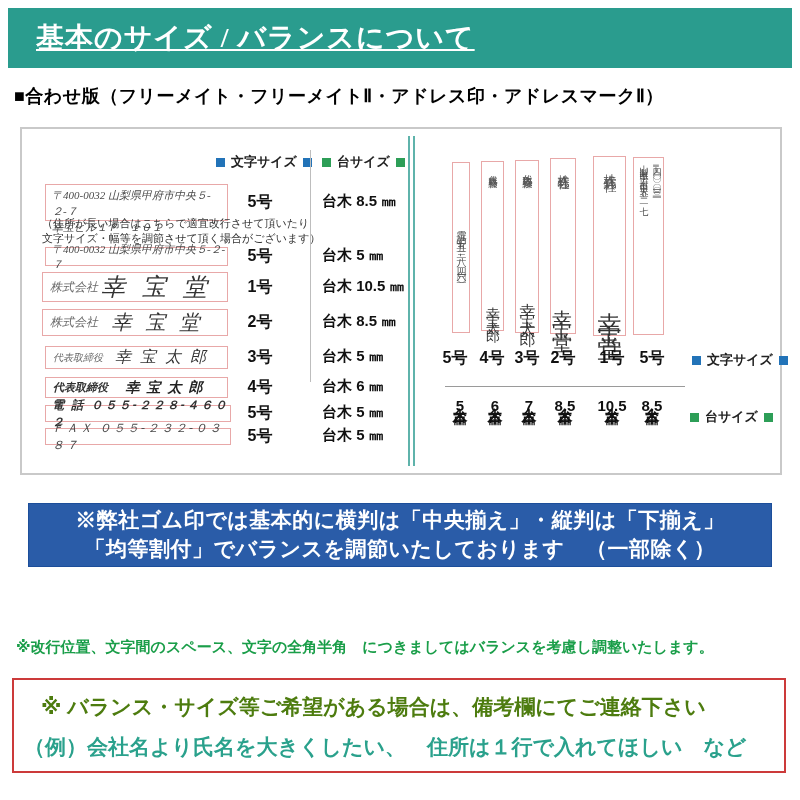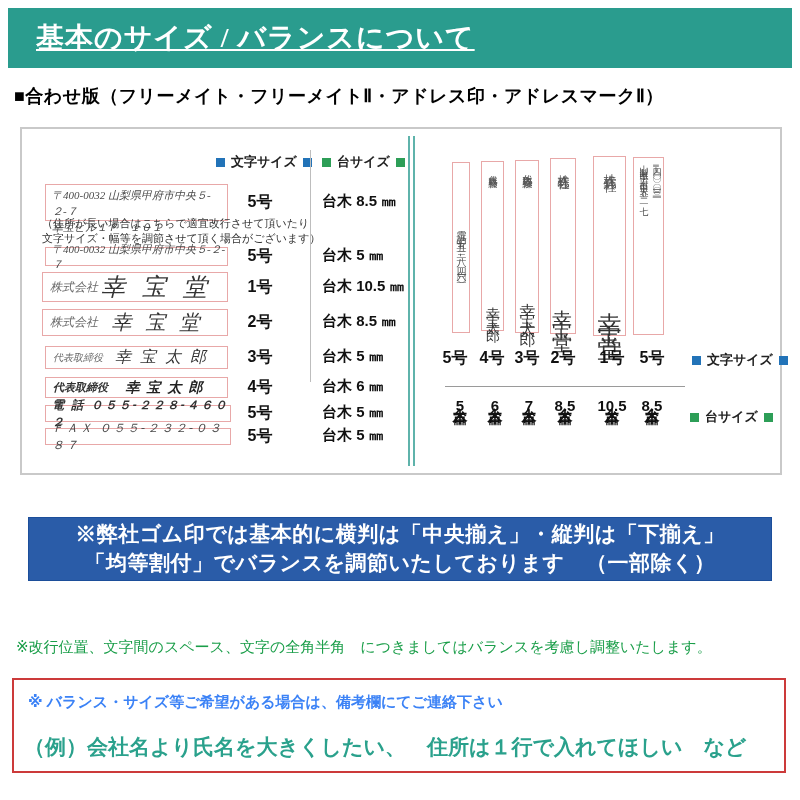--- a/index.html
+++ b/index.html
@@ -75,29 +75,29 @@
   .vs5{left:633px;top:157px;width:31px;height:178px;display:block;font-size:9px;}
   .vs5 .vcol{display:block;letter-spacing:3px;}
 
   .vsize{position:absolute;top:348px;width:34px;text-align:center;font-size:16px;font-weight:bold;color:#111;}
   .daiv{position:absolute;top:396px;width:30px;display:flex;flex-direction:column;align-items:center;font-weight:bold;color:#111;line-height:1.05;}
   .daiv .dk{writing-mode:vertical-rl;text-orientation:upright;font-size:15px;letter-spacing:1px;}
   .daiv .dn{font-size:15px;}
   .daiv .du{font-size:13px;}
 
   
-  .blue-banner{position:absolute;left:28px;top:517px;width:744px;height:64px;background:#2a5ca8;border:1px solid #1c4e9a;box-sizing:border-box;display:flex;flex-direction:column;justify-content:center;}
+  .blue-banner{position:absolute;left:28px;top:503px;width:744px;height:64px;background:#2a5ca8;border:1px solid #1c4e9a;box-sizing:border-box;display:flex;flex-direction:column;justify-content:center;}
   .blue-banner div{color:#fff;font-size:21px;font-weight:bold;text-align:center;line-height:29px;font-family:"Liberation Serif","DejaVu Serif",serif;letter-spacing:.5px;}
 
   .balance-heading{position:absolute;left:16px;top:586px;width:772px;font-size:25px;font-weight:bold;color:#000;letter-spacing:.5px;}
-  .green-note{position:absolute;left:16px;top:638px;width:772px;font-size:15px;font-weight:normal;color:#1a9e49;}
+  .green-note{position:absolute;left:16px;top:638px;width:772px;font-size:15px;font-weight:bold;color:#1a9e49;}
 
   
   .red-box{position:absolute;left:12px;top:678px;width:774px;height:95px;border:2px solid #cc3a3a;box-sizing:border-box;background:#fff;}
-  .red-box .rl1{position:absolute;left:14px;top:13px;font-size:15px;font-weight:bold;color:#3b82f6;}
+  .red-box .rl1{position:absolute;left:27px;top:13px;font-size:21px;font-weight:bold;color:#4d7c0f;}
   .red-box .rl2{position:absolute;left:10px;top:53px;font-size:21px;font-weight:bold;color:#2aa18c;}
 </style>
 </head>
 <body>
 
 <div class="page">
 
   <div class="top-banner">
     <div class="ttl">基本のサイズ / バランスについて</div>
   </div>

